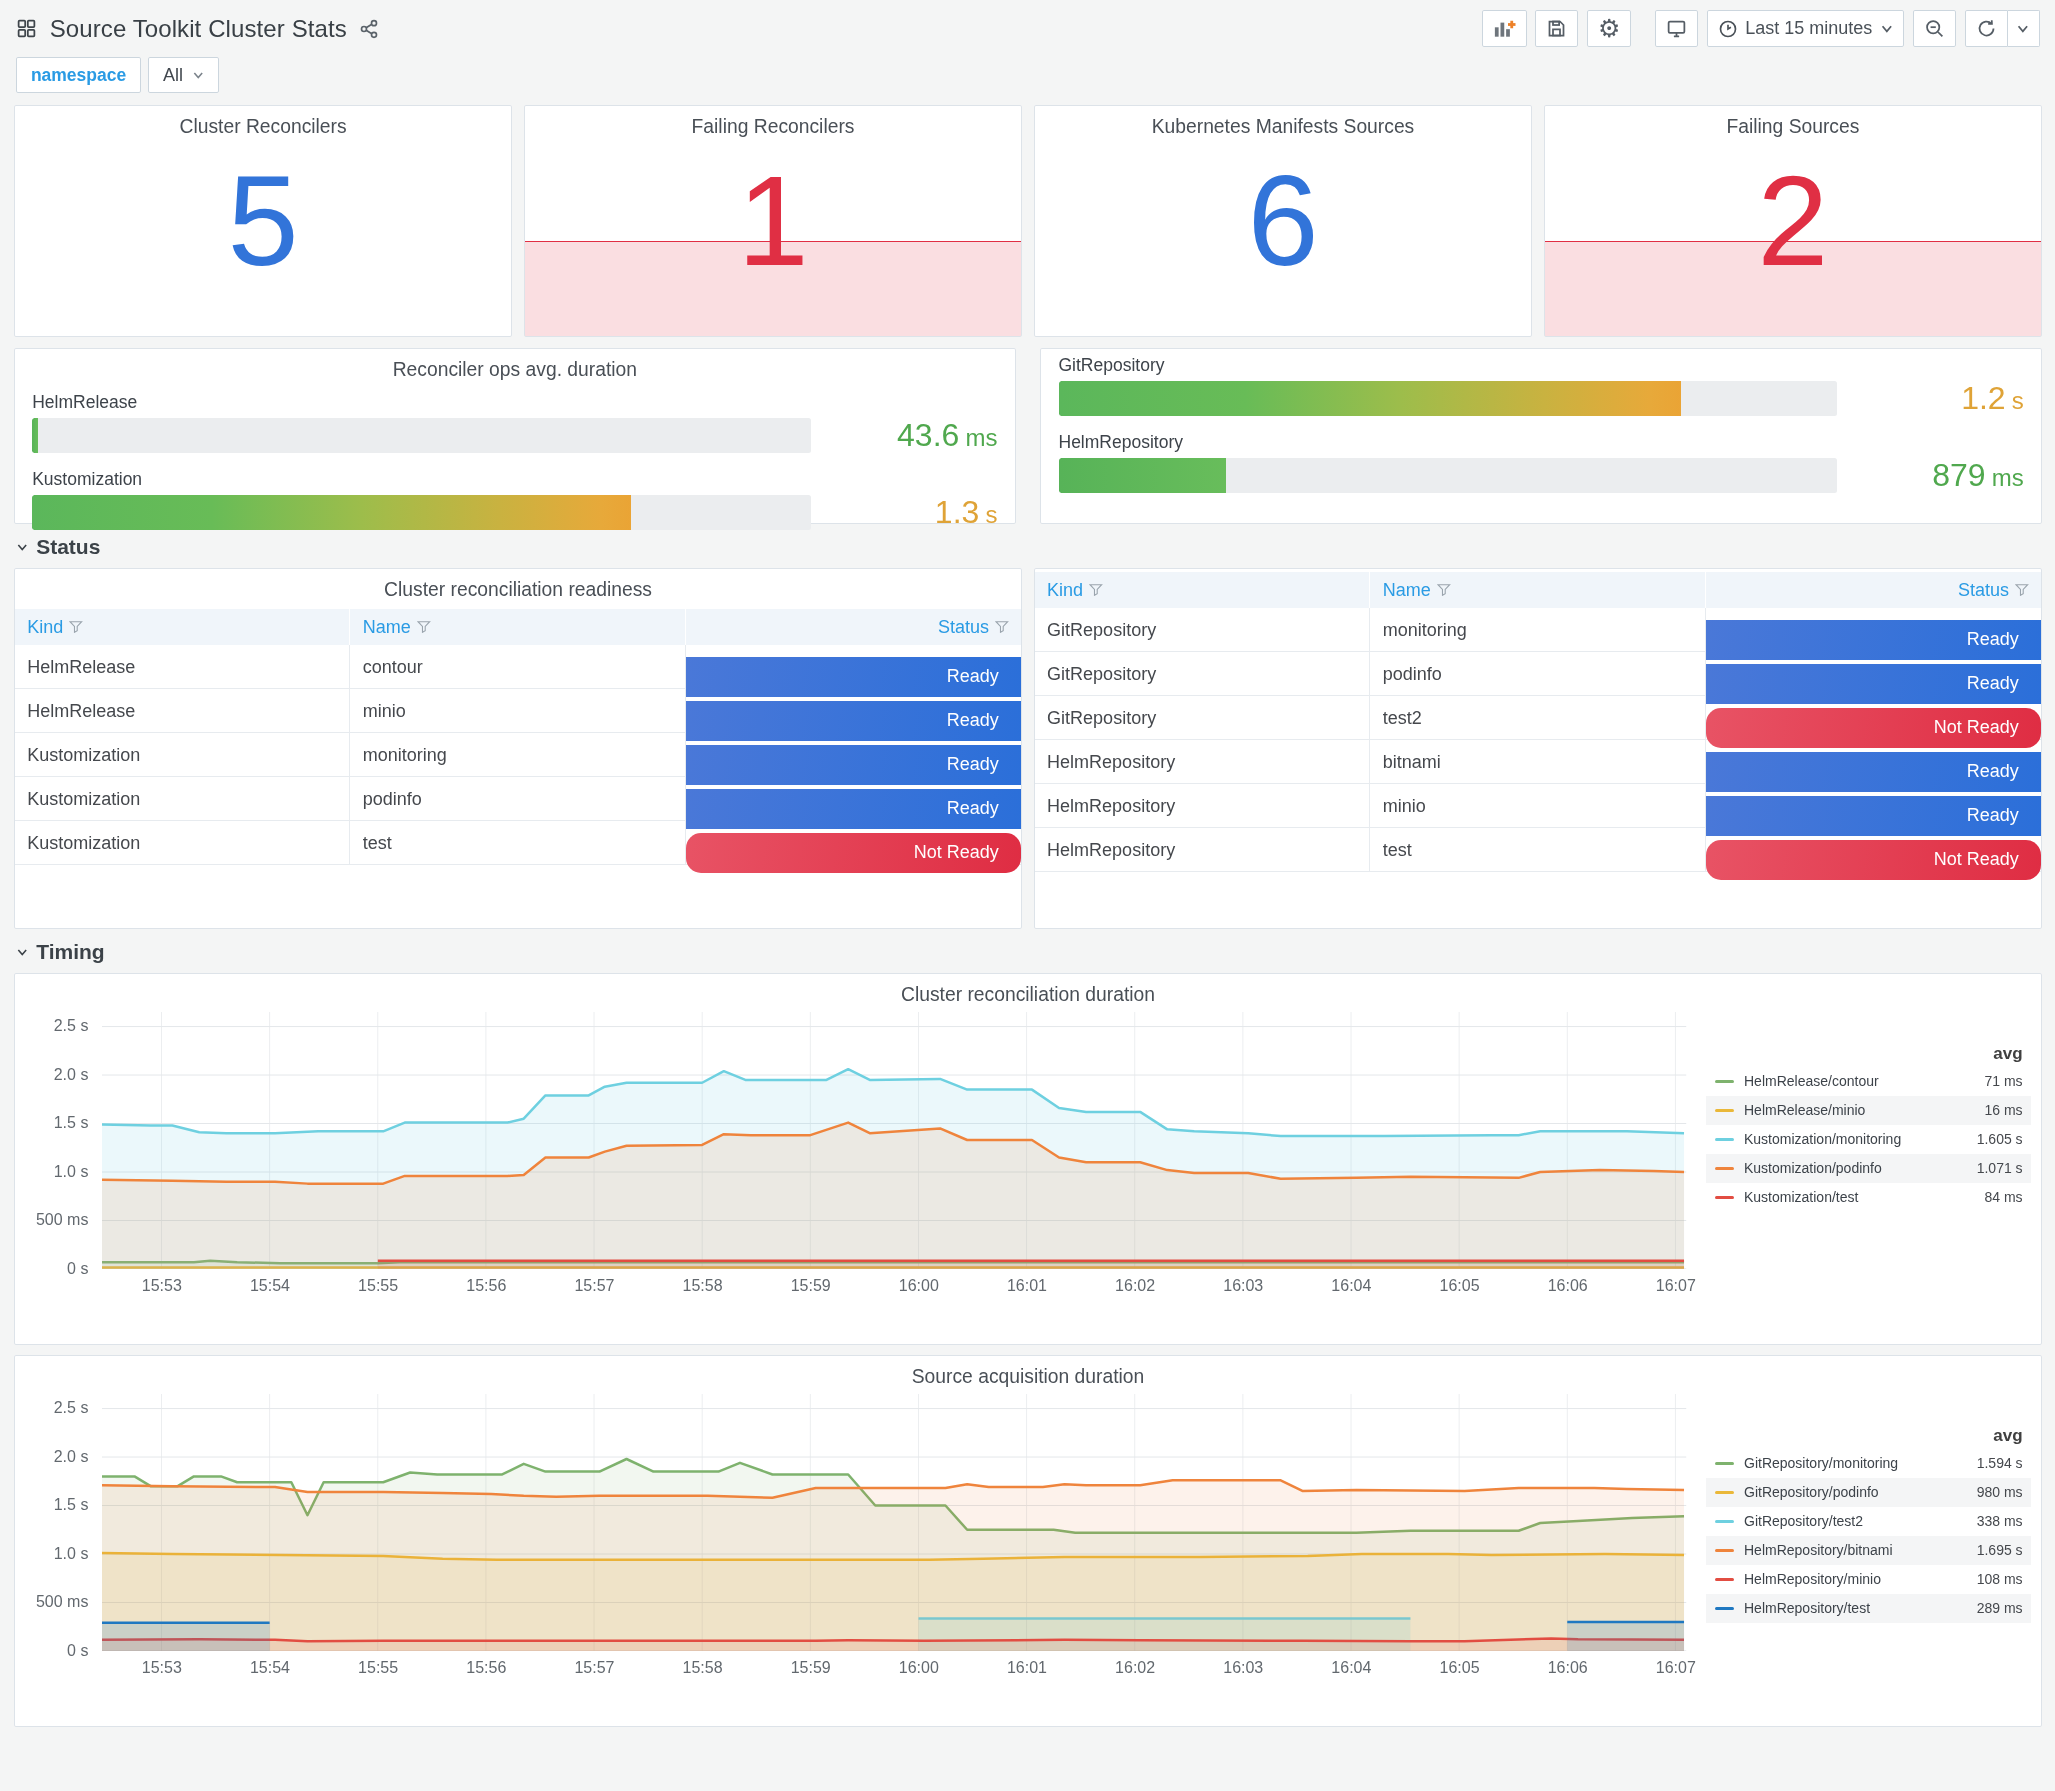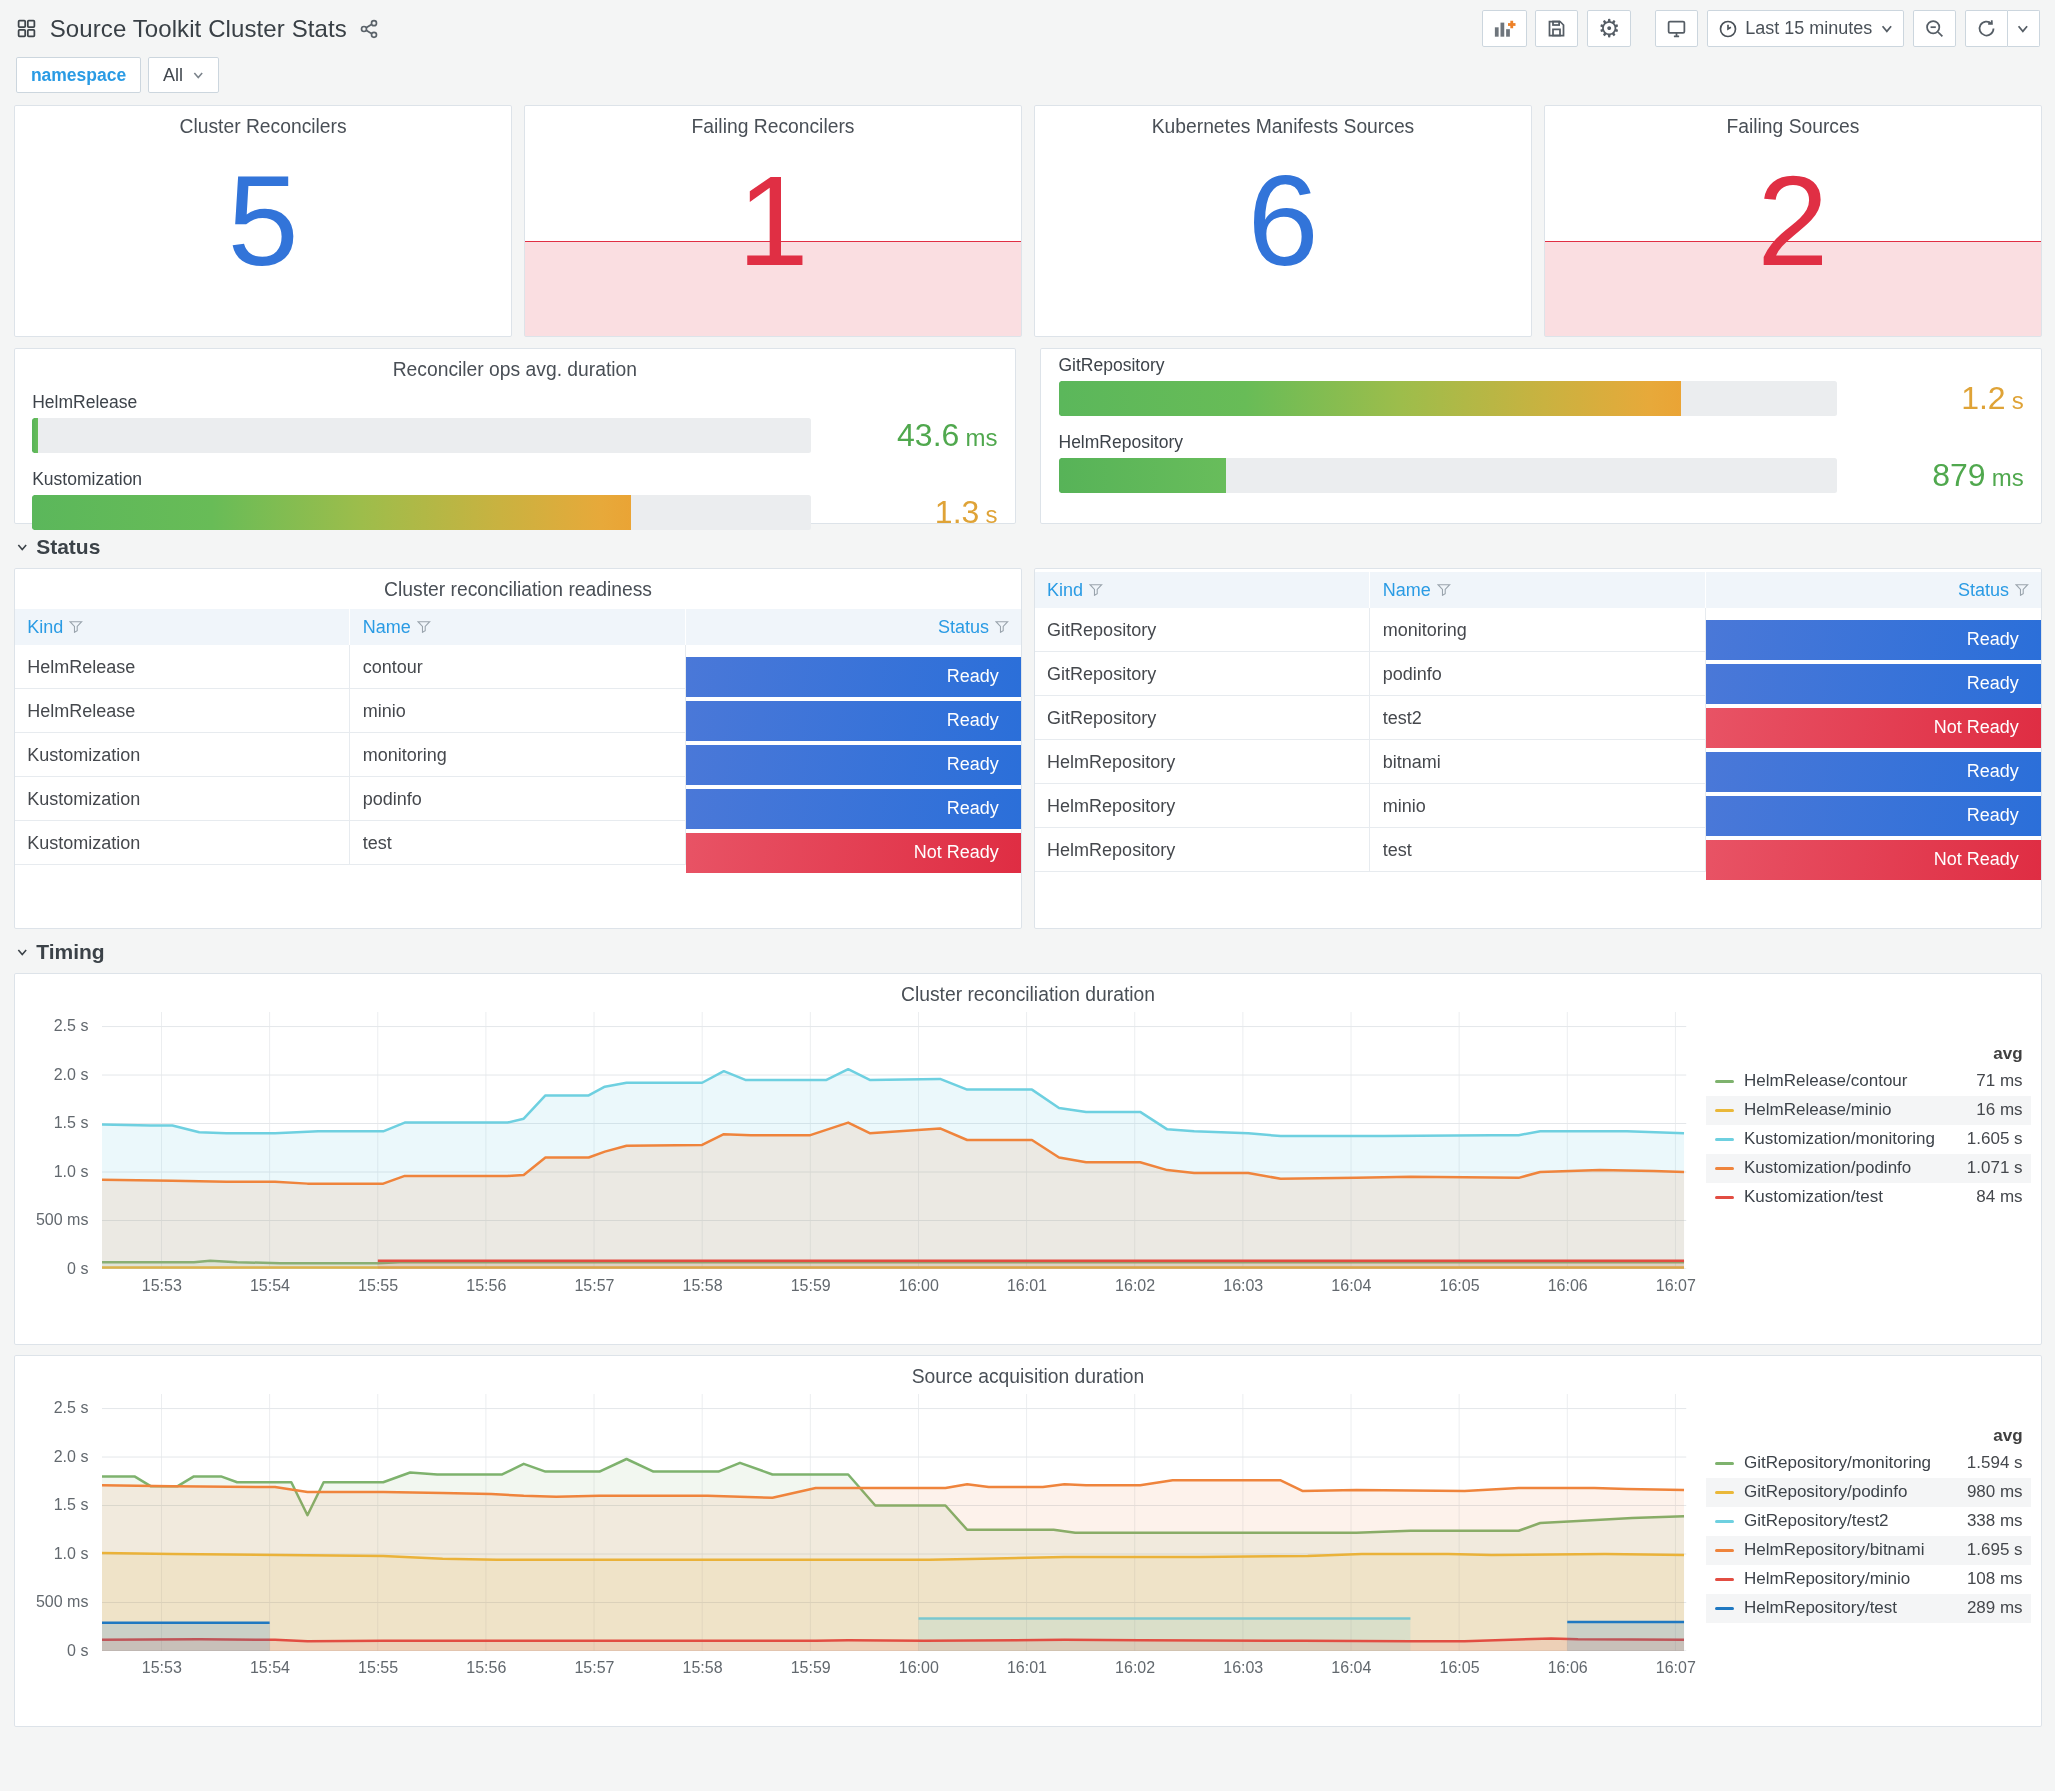--- a/index.html
+++ b/index.html
@@ -68,35 +68,35 @@
   .table-row { display:grid; grid-template-columns:repeat(2,1fr); gap:11.2px; margin-bottom:11.2px; }
   .table-panel { height:361px; overflow:hidden; }
   .thead { display:grid; grid-template-columns:1fr 1fr 1fr; background:#f0f5fa; height:36px; margin-top:3.7px; }
   .th { display:flex; align-items:center; gap:6.2px; padding:0 12.5px; color:#2a9be4; font-size:18px; border-right:1.9px solid #fff; }
   .th:last-child { justify-content:flex-end; border-right:none; }
   .tr { display:grid; grid-template-columns:1fr 1fr 1fr; height:44px; border-bottom:0.6px solid #e7ebef; }
   .td { display:flex; align-items:center; padding:0 12.5px; font-size:18px; color:#45484d; border-right:0.6px solid #e7ebef; }
   .td.td-status { padding:1.9px 0.6px; border-right:none; }
   .badge { width:100%; height:100%; display:flex; align-items:center; justify-content:flex-end; padding-right:22px; color:#fff; font-size:18px;margin-top:19px; }
   .badge.ok  { background:linear-gradient(100deg,#4a78d8,#2b6fd9); }
-  .badge.bad { background:linear-gradient(100deg,#e85365,#df2d43); }
+  .badge.bad { background:linear-gradient(100deg,#e85365,#df2d43);border-radius:15px; }
 
   
   .chart-panel { height:372px; margin-bottom:10px; }
   .chart-body { display:flex; padding:1.2px 10px 0 8.7px; }
   .axis-area { flex:1; position:relative; height:306px; }
   .ylabels { position:absolute; left:0; top:0; width:70px; height:257px; }
   .ylabels span { position:absolute; right:5px; font-size:16px; color:#62686e; transform:translateY(-50%); white-space:nowrap; }
   .plot { position:absolute; left:79px; right:3.7px; top:0; height:257px; }
   .plot svg { position:absolute; inset:0; width:100%; height:100%; }
   .xlabels { position:absolute; left:79px; right:3.7px; top:265px; height:25px; }
   .xlabels span { position:absolute; transform:translateX(-50%); font-size:16px; color:#62686e; white-space:nowrap; }
   .legend { width:325px; margin-left:16px; padding-top:30px; }
   .lg-header { text-align:right; color:#404040; font-weight:700; font-size:17px; padding:2.5px 8.7px; }
-  .lg-row { display:flex; align-items:center; height:29px; padding:0 8.7px; font-size:17px; color:#3d434a; }
+  .lg-row { display:flex; align-items:center; height:29px; padding:0 8.7px; font-size:14px; color:#3d434a; }
   .lg-row.zebra { background:#f4f5f6; }
   .lg-swatch { width:19px; height:3.1px; border-radius:1.9px; margin-right:10px; flex:none; }
   .lg-name { flex:1; cursor:pointer; }
   .lg-val { width:87px; text-align:right; color:#45484d; }
 </style>
 </head>
 <body>
 
 <div class="page">
 

